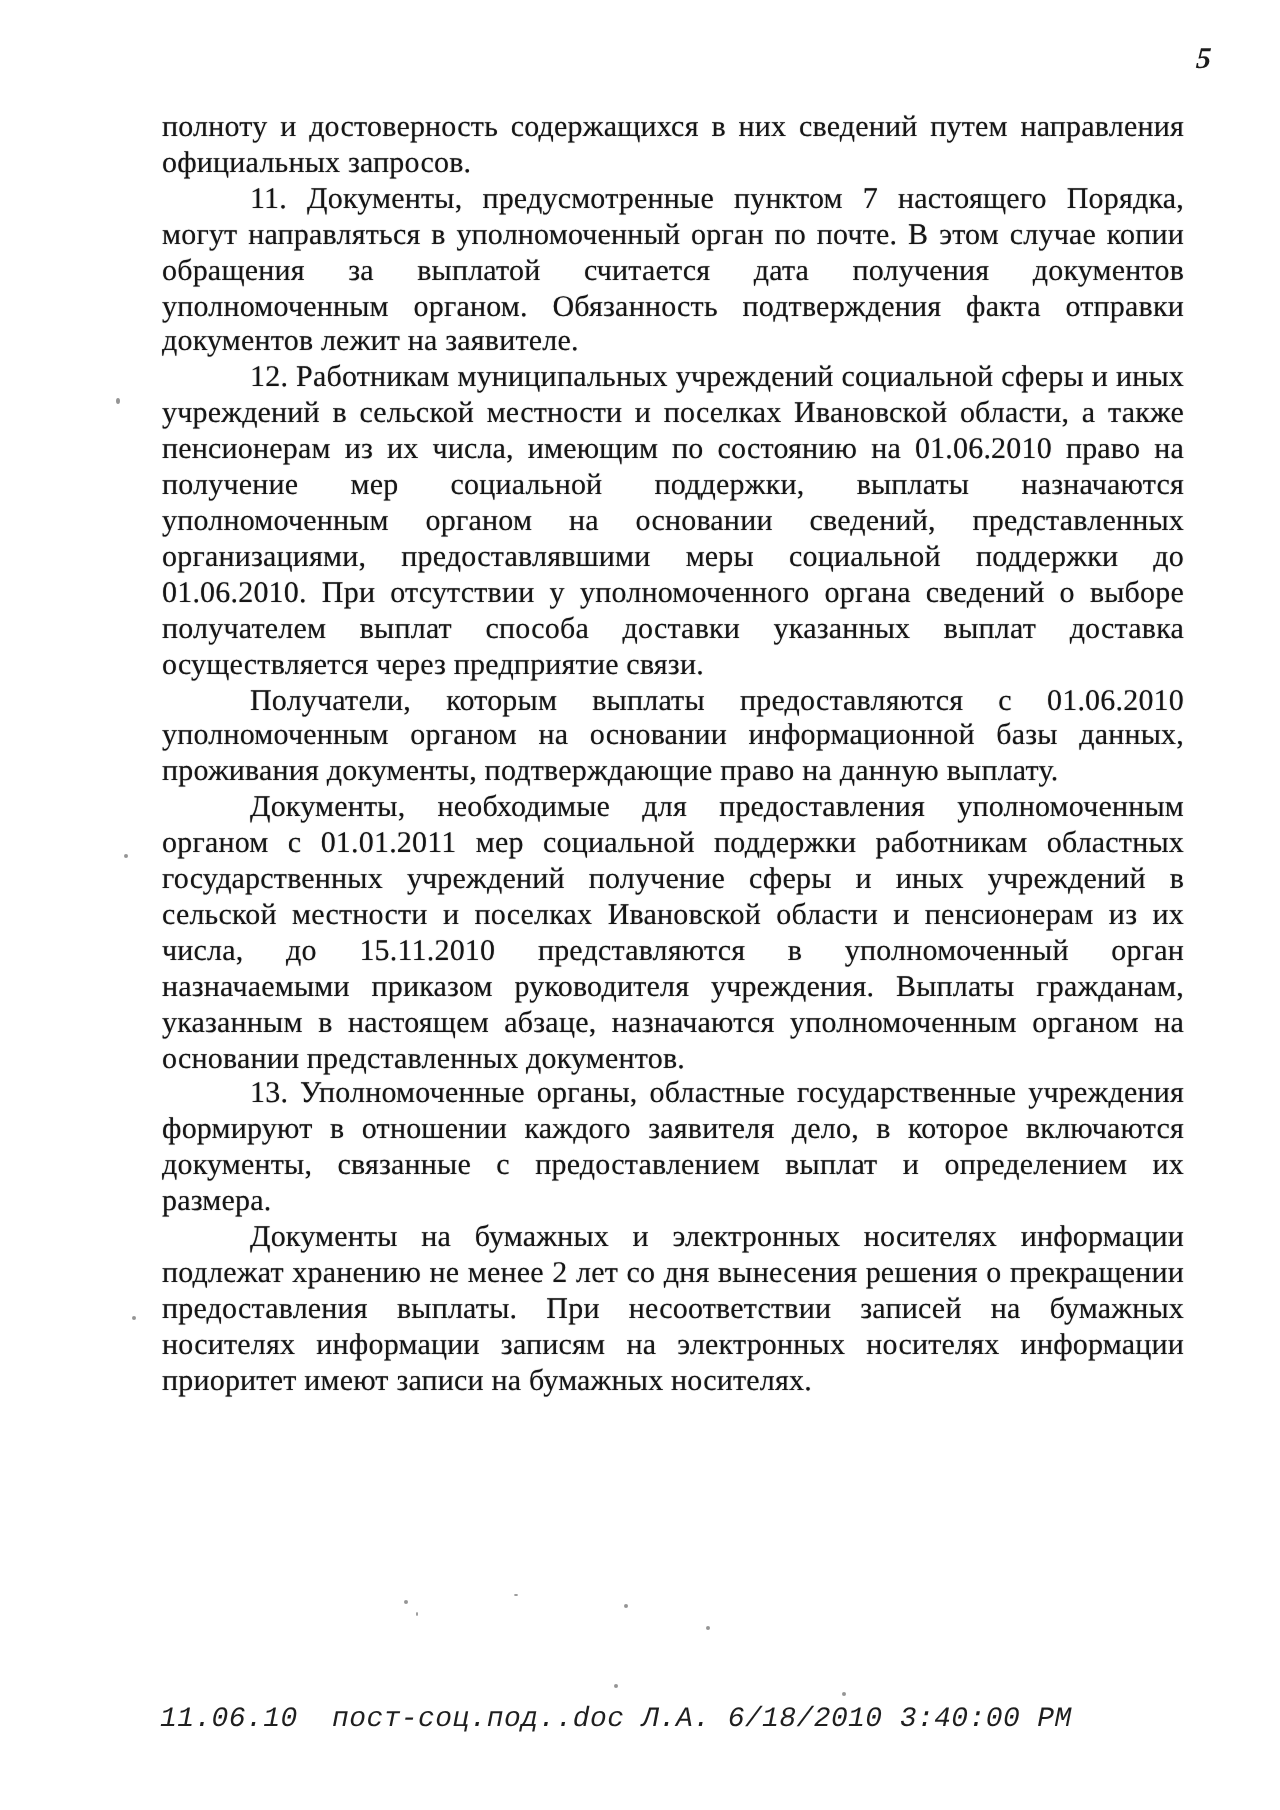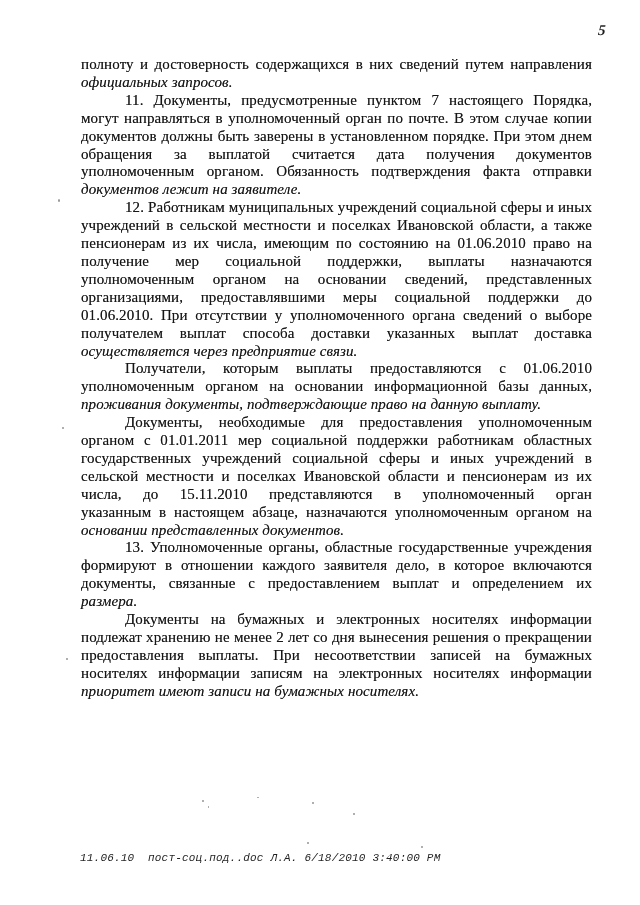--- a/index.html
+++ b/index.html
@@ -43,29 +43,28 @@
   .line {
     text-align: justify;
     text-align-last: justify;
     white-space: normal;
   }
   .line.indent {
     text-indent: 44px;
   }
   .line.para-end {
     text-align-last: left;
-    font-style: italic;
   }
   .footer {
     position: absolute;
     top: 852px;
     left: 80px;
     font-family: "Liberation Mono", monospace;
     font-style: italic;
-    font-size: 11px;
+    font-size: 14px;
     color: #1f1f1f;
     white-space: pre;
     letter-spacing: 0.2px;
   }
   .speck {
     position: absolute;
     background: rgba(20,20,20,0.45);
     border-radius: 50%;
   }
 </style>
@@ -77,21 +76,20 @@
   <div class="page-number">5</div>
 
   <div class="doc-body">
       <div class="paragraph">
         <div class="line">полноту и достоверность содержащихся в них сведений путем направления</div>
         <div class="line para-end">официальных запросов.</div>
       </div>
       <div class="paragraph">
         <div class="line indent">11. Документы, предусмотренные пунктом 7 настоящего Порядка,</div>
         <div class="line">могут направляться в уполномоченный орган по почте. В этом случае копии</div>
-        <div class="line">документов должны быть заверены в установленном порядке. При этом днем</div>
         <div class="line">обращения за выплатой считается дата получения документов</div>
         <div class="line">уполномоченным органом. Обязанность подтверждения факта отправки</div>
         <div class="line para-end">документов лежит на заявителе.</div>
       </div>
       <div class="paragraph">
         <div class="line indent">12. Работникам муниципальных учреждений социальной сферы и иных</div>
         <div class="line">учреждений в сельской местности и поселках Ивановской области, а также</div>
         <div class="line">пенсионерам из их числа, имеющим по состоянию на 01.06.2010 право на</div>
         <div class="line">получение мер социальной поддержки, выплаты назначаются</div>
         <div class="line">уполномоченным органом на основании сведений, представленных</div>
@@ -101,23 +99,24 @@
         <div class="line para-end">осуществляется через предприятие связи.</div>
       </div>
       <div class="paragraph">
         <div class="line indent">Получатели, которым выплаты предоставляются с 01.06.2010</div>
         <div class="line">уполномоченным органом на основании информационной базы данных,</div>
         <div class="line para-end">проживания документы, подтверждающие право на данную выплату.</div>
       </div>
       <div class="paragraph">
         <div class="line indent">Документы, необходимые для предоставления уполномоченным</div>
         <div class="line">органом с 01.01.2011 мер социальной поддержки работникам областных</div>
-        <div class="line">государственных учреждений социальной сферы и иных учреждений в</div>
+        <div class="line">государственных учреждений получение сферы и иных учреждений в</div>
         <div class="line">сельской местности и поселках Ивановской области и пенсионерам из их</div>
         <div class="line">числа, до 15.11.2010 представляются в уполномоченный орган</div>
+        <div class="line">назначаемыми приказом руководителя учреждения. Выплаты гражданам,</div>
         <div class="line">указанным в настоящем абзаце, назначаются уполномоченным органом на</div>
         <div class="line para-end">основании представленных документов.</div>
       </div>
       <div class="paragraph">
         <div class="line indent">13. Уполномоченные органы, областные государственные учреждения</div>
         <div class="line">формируют в отношении каждого заявителя дело, в которое включаются</div>
         <div class="line">документы, связанные с предоставлением выплат и определением их</div>
         <div class="line para-end">размера.</div>
       </div>
       <div class="paragraph">

